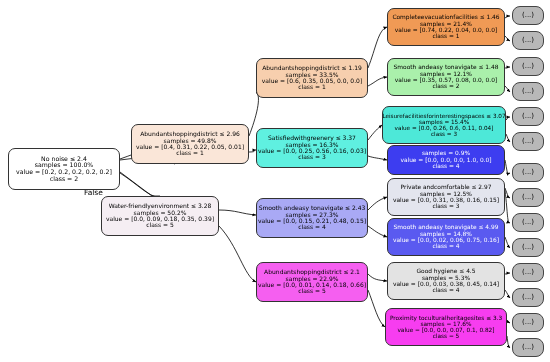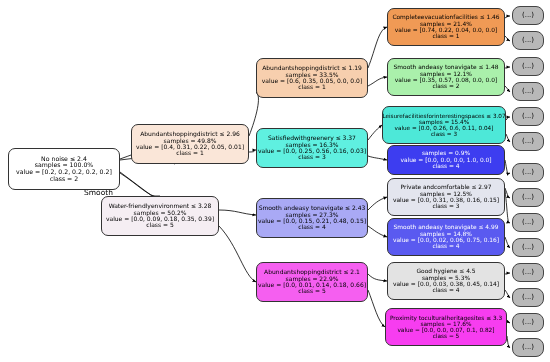--- a/index.html
+++ b/index.html
@@ -107,21 +107,21 @@
       <path d="M505,190 C508,216 507,222 510,223"></path>
       <path d="M505,237 C508,245 508,246 510,248"></path>
       <path d="M505,274 C508,274 508,273 510,273"></path>
       <path d="M505,290 C508,294 508,296 510,298"></path>
       <path d="M507,320 C508,322 508,322 510,323"></path>
       <path d="M507,336 C508,344 508,346 510,348"></path>
     </g>
   </svg>
 
   <div class="edge-label" style="left:95px; top:150px;">True</div>
-  <div class="edge-label" style="left:84px; top:188px;">Smooth</div>
+  <div class="edge-label" style="left:84px; top:188px;">False</div>
 
 <div class="node wlight" style="left: 8px; top: 148px; width: 112px; height: 42px; background: rgb(255, 255, 255); font-size: 6.2px;">
       <span class="ln">No noise ≤ 2.4</span>
       <span class="ln">samples = 100.0%</span>
       <span class="ln">value = [0.2, 0.2, 0.2, 0.2, 0.2]</span>
       <span class="ln">class = 2</span>
     </div>
     <div class="node wlight" style="left: 131px; top: 124px; width: 118px; height: 40px; background: rgb(250, 230, 216); font-size: 6px;">
       <span class="ln">Abundantshoppingdistrict ≤ 2.96</span>
       <span class="ln">samples = 49.8%</span>

